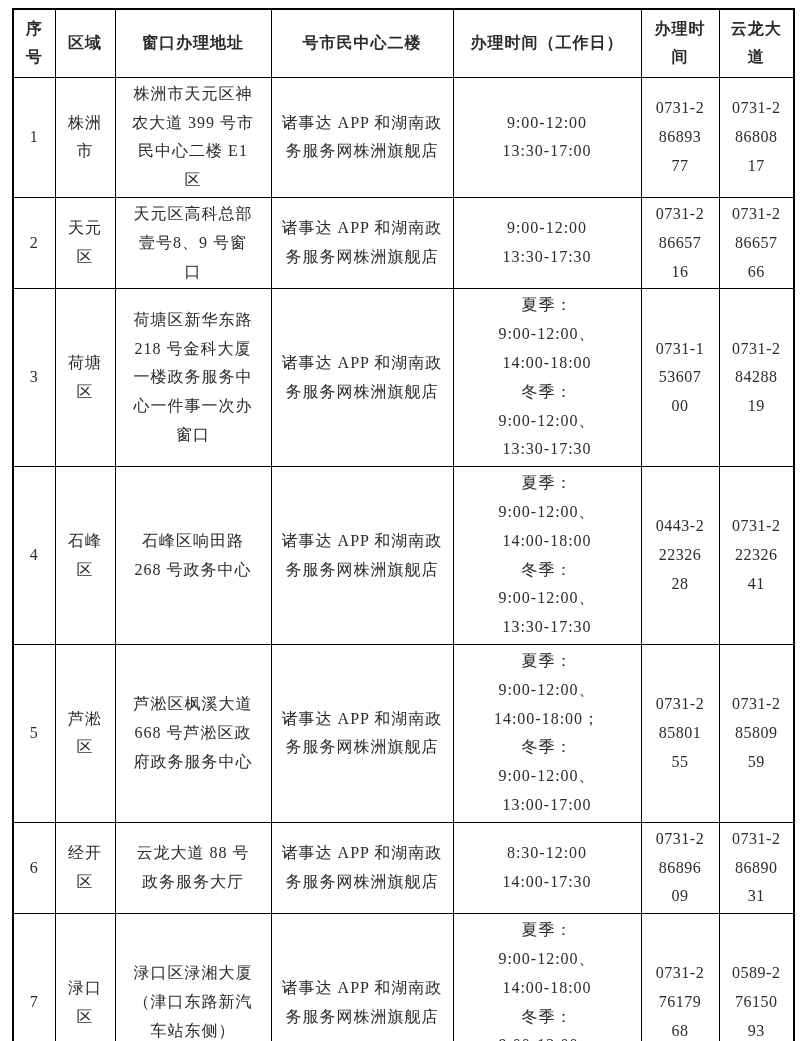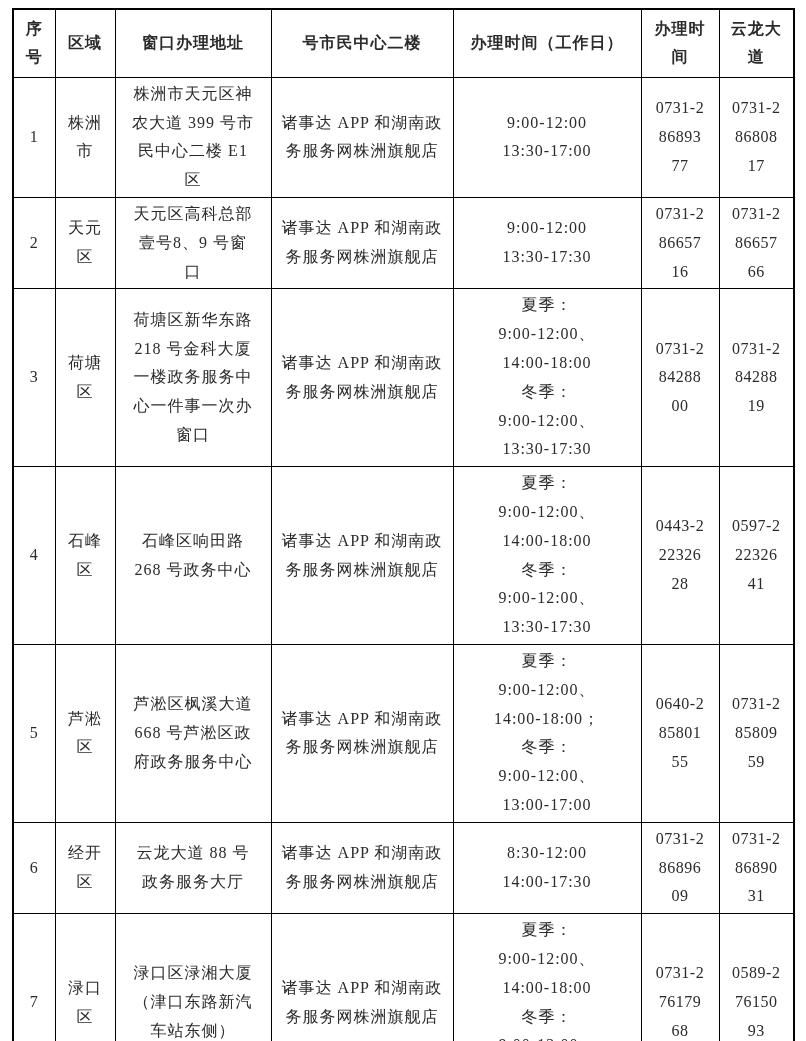--- a/index.html
+++ b/index.html
@@ -108,49 +108,49 @@
         <td>3</td>
         <td>荷塘区</td>
         <td class="cell-window-address">荷塘区新华东路 218 号金科大厦一楼政务服务中心一件事一次办窗口</td>
         <td class="cell-online-address">诸事达 APP 和湖南政务服务网株洲旗舰店</td>
         <td class="cell-hours">夏季：
 9:00-12:00、
 14:00-18:00
 冬季：
 9:00-12:00、
 13:30-17:30</td>
-        <td class="cell-phone"><span class="phone-text">0731-28428800</span></td>
+        <td class="cell-phone"><span class="phone-text">0731-15360700</span></td>
         <td class="cell-phone"><span class="phone-text">0731-28428819</span></td>
       </tr>
       <tr class="row-3">
         <td>4</td>
         <td>石峰区</td>
         <td class="cell-window-address">石峰区响田路 268 号政务中心</td>
         <td class="cell-online-address">诸事达 APP 和湖南政务服务网株洲旗舰店</td>
         <td class="cell-hours">夏季：
 9:00-12:00、
 14:00-18:00
 冬季：
 9:00-12:00、
 13:30-17:30</td>
         <td class="cell-phone"><span class="phone-text">0443-22232628</span></td>
-        <td class="cell-phone"><span class="phone-text">0597-22232641</span></td>
+        <td class="cell-phone"><span class="phone-text">0731-22232641</span></td>
       </tr>
       <tr class="row-4">
         <td>5</td>
         <td>芦淞区</td>
         <td class="cell-window-address">芦淞区枫溪大道 668 号芦淞区政府政务服务中心</td>
         <td class="cell-online-address">诸事达 APP 和湖南政务服务网株洲旗舰店</td>
         <td class="cell-hours">夏季：
 9:00-12:00、
 14:00-18:00；
 冬季：
 9:00-12:00、
 13:00-17:00</td>
-        <td class="cell-phone"><span class="phone-text">0640-28580155</span></td>
+        <td class="cell-phone"><span class="phone-text">0731-28580155</span></td>
         <td class="cell-phone"><span class="phone-text">0731-28580959</span></td>
       </tr>
       <tr class="row-5">
         <td>6</td>
         <td>经开区</td>
         <td class="cell-window-address">云龙大道 88 号政务服务大厅</td>
         <td class="cell-online-address">诸事达 APP 和湖南政务服务网株洲旗舰店</td>
         <td class="cell-hours">8:30-12:00
 14:00-17:30</td>
         <td class="cell-phone"><span class="phone-text">0731-28689609</span></td>

